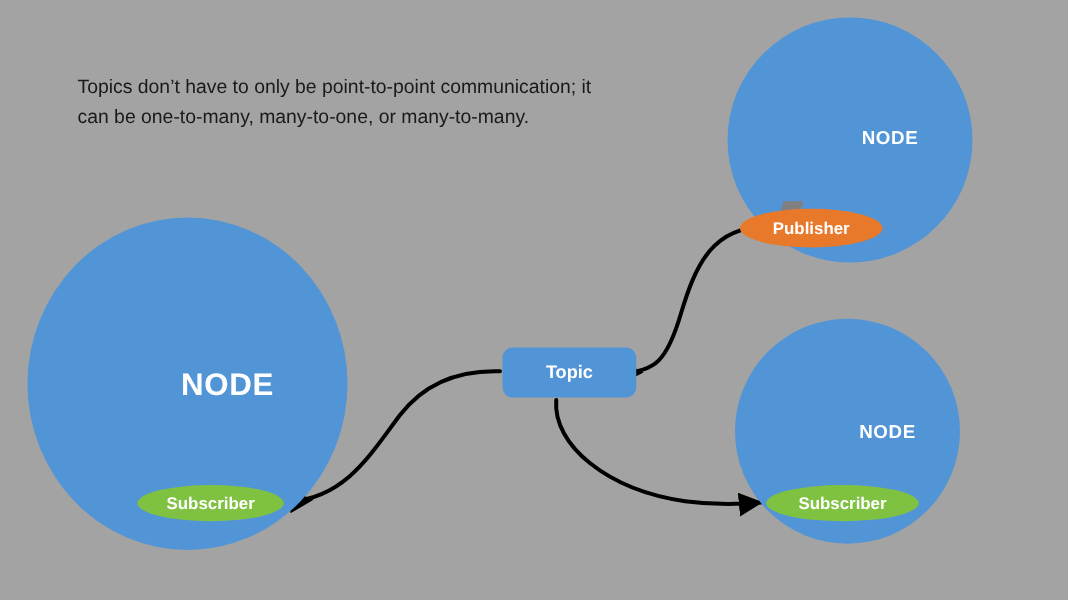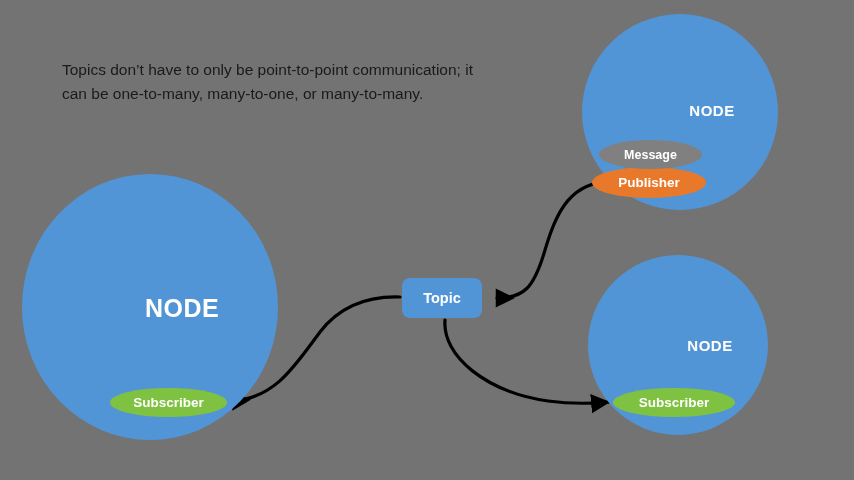--- a/index.html
+++ b/index.html
@@ -8,21 +8,21 @@
     padding: 0;
     background: #ffffff;
   }
   body {
     font-family: "Liberation Sans", sans-serif;
   }
   #slide {
     position: relative;
     width: 854px;
     height: 480px;
-    background: #737373;
+    background: #a3a3a3;
     overflow: hidden;
   }
 
   
   .caption {
     position: absolute;
     left: 62px;
     top: 58px;
     width: 420px;
     font-size: 15.5px;
@@ -153,21 +153,21 @@
     border-radius: 0 0 60% 40%;
     transform: skewX(-14deg);
     z-index: 0;
   }
 
   
   #topic-box {
     position: absolute;
     left: 402px;
     top: 278px;
-    width: 80px;
+    width: 107px;
     height: 40px;
     background: #5295D6;
     border-radius: 8px;
     display: flex;
     align-items: center;
     justify-content: center;
     color: #ffffff;
     font-weight: bold;
     font-size: 14.5px;
     font-family: "Liberation Sans", sans-serif;
@@ -200,21 +200,20 @@
 
   <div class="node-circle" id="node-left">
     <div class="node-label">NODE</div>
   </div>
   <div class="pill pill-subscriber" id="subscriber-left">Subscriber</div>
 
   <div class="node-circle" id="node-top-right">
     <div class="node-label">NODE</div>
   </div>
   <div id="message-tail"></div>
-  <div class="pill pill-message" id="message-top">Message</div>
   <div class="pill pill-publisher" id="publisher-top">Publisher</div>
 
   <div class="node-circle" id="node-bottom-right">
     <div class="node-label">NODE</div>
   </div>
   <div class="pill pill-subscriber" id="subscriber-right">Subscriber</div>
 
   <div id="topic-box">Topic</div>
 
 </div>

